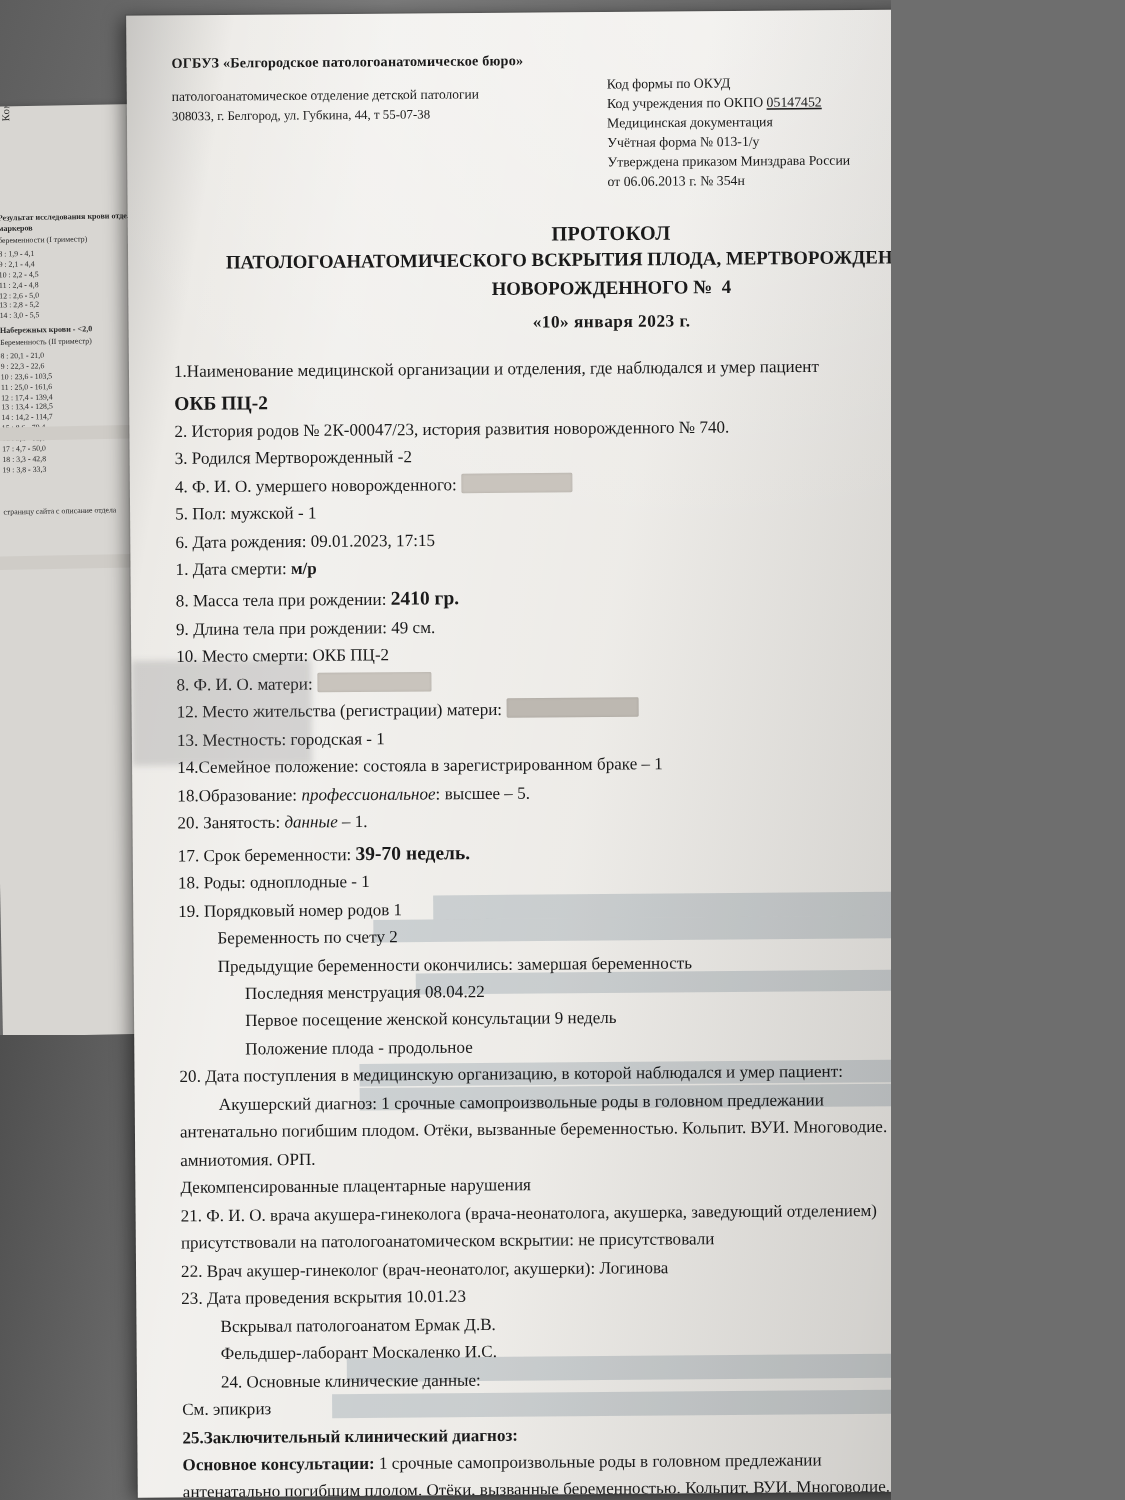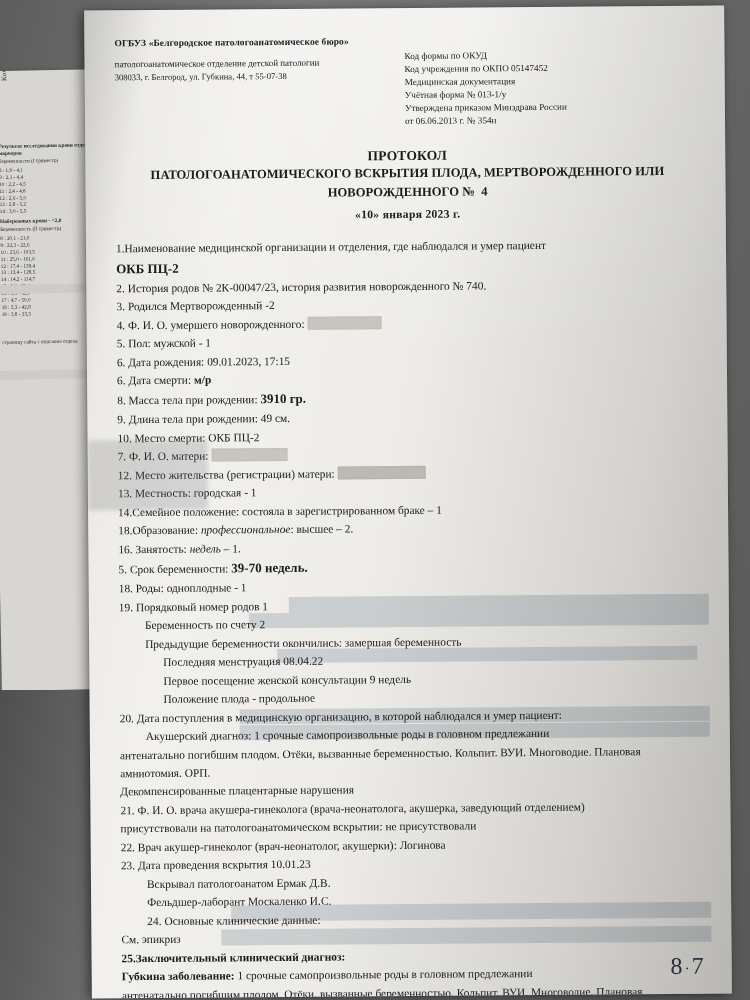--- a/index.html
+++ b/index.html
@@ -3,21 +3,21 @@
 <meta charset="utf-8">
 <style>
   * { box-sizing: border-box; }
   html, body { margin:0; padding:0; }
   body {
     width:750px; height:1000px; overflow:hidden;
     background:#6e6e6e;
     font-family:"Liberation Serif", serif;
     color:#1a1a1a;
   }
-  .stage { position:relative; width:750px; height:1000px; overflow:hidden; }
+  .stage { position:relative; width:594px; height:1000px; overflow:hidden; }
 
   
   .desk {
     position:absolute; inset:0;
     background:linear-gradient(105deg,#5d5d5d 0%,#7b7b7b 30%,#6a6a6a 60%,#585858 100%);
   }
 
   
   .left-page {
     position:absolute; left:-4px; top:70px; width:118px; height:620px;
@@ -58,21 +58,21 @@
   }
   .page-inner { position:relative; z-index:2; padding:28px 26px 10px 30px; }
 
   
   .hdr { display:flex; gap:18px; }
   .hdr-left { width:272px; }
   .hdr-left .org { font-size:9.5px; font-weight:bold; letter-spacing:.1px; }
   .hdr-left .dept { font-size:9px; margin-top:11px; line-height:1.25; }
   .hdr-left .addr { font-size:8.6px; margin-top:2px; }
   .hdr-right { flex:1; font-size:9.2px; line-height:1.42; padding-top:14px; }
-  .u { }
+  .u { text-decoration:underline; }
 
   h1.t1 { font-size:13.5px; font-weight:bold; text-align:center; margin:20px 0 0; letter-spacing:.2px; }
   .t2 { font-size:12.6px; font-weight:bold; text-align:center; line-height:1.25; margin-top:2px; }
   .t3 { font-size:12.6px; font-weight:bold; text-align:center; margin-top:3px; }
   .date-line { font-size:11.6px; font-weight:bold; text-align:center; margin-top:8px; letter-spacing:.3px; }
 
   .body { margin-top:16px; font-size:11.4px; line-height:1.62; }
   .ln { position:relative; }
   .ind1 { padding-left:26px; }
   .ind2 { padding-left:44px; }
@@ -189,55 +189,55 @@
 
         <div class="ln">
           <span>4. Ф. И. О. умершего новорожденного:</span>
           <span class="redact" style="width:74px;height:13px;"></span>
         </div>
 
         <div class="ln">5. Пол: мужской - 1</div>
         <div class="ln">6. Дата рождения: 09.01.2023, 17:15</div>
 
         <div class="ln">
-          <span>6. Дата смерти:</span>
+          <span>1. Дата смерти:</span>
           <span class="b">м/р</span>
         </div>
 
         <div class="ln">
           <span>8. Масса тела при рождении:</span>
-          <span class="big">3910 гр.</span>
+          <span class="big">2410 гр.</span>
         </div>
 
         <div class="ln">9. Длина тела при рождении: 49 см.</div>
         <div class="ln">10. Место смерти:     ОКБ ПЦ-2</div>
 
         <div class="ln">
-          <span>7. Ф. И. О. матери:</span>
+          <span>8. Ф. И. О. матери:</span>
           <span class="redact" style="width:76px;height:13px;"></span>
         </div>
 
         <div class="ln">
           <span>12. Место жительства (регистрации) матери:</span>
           <span class="redact wide" style="width:88px;height:13px;"></span>
         </div>
 
         <div class="ln">13. Местность: городская - 1</div>
         <div class="ln">14.Семейное положение: состояла в зарегистрированном браке – 1</div>
 
         <div class="ln">
-          <span>18.Образование: </span><span class="i">профессиональное</span><span>: высшее – 2.</span>
-        </div>
-
-        <div class="ln">
-          <span>16. Занятость:  </span><span class="i">недель</span><span> – 1.</span>
-        </div>
-
-        <div class="ln">
-          <span>5.  Срок беременности:</span>
+          <span>18.Образование: </span><span class="i">профессиональное</span><span>: высшее – 5.</span>
+        </div>
+
+        <div class="ln">
+          <span>20. Занятость:  </span><span class="i">данные</span><span> – 1.</span>
+        </div>
+
+        <div class="ln">
+          <span>17.  Срок беременности:</span>
           <span class="big">39-70 недель.</span>
         </div>
 
         <div class="ln">18. Роды: одноплодные - 1</div>
         <div class="ln">19. Порядковый номер родов  1</div>
 
         <div class="ln ind1">Беременность по счету 2</div>
         <div class="ln ind1">Предыдущие беременности окончились: замершая беременность</div>
         <div class="ln ind2">Последняя менструация 08.04.22</div>
         <div class="ln ind2">Первое посещение женской консультации 9 недель</div>
@@ -255,21 +255,21 @@
         <div class="ln">присутствовали на патологоанатомическом вскрытии:  не присутствовали</div>
         <div class="ln">22. Врач акушер-гинеколог (врач-неонатолог, акушерки): Логинова</div>
         <div class="ln">23. Дата проведения вскрытия 10.01.23</div>
         <div class="ln ind1">Вскрывал патологоанатом  Ермак Д.В.</div>
         <div class="ln ind1">Фельдшер-лаборант Москаленко И.С.</div>
         <div class="ln ind1">24. Основные клинические данные:</div>
         <div class="ln">См. эпикриз</div>
 
         <div class="ln b">25.Заключительный клинический диагноз:</div>
         <div class="ln">
-          <span class="b">Губкина заболевание:</span><span>  1 срочные самопроизвольные роды в головном предлежании</span>
+          <span class="b">Основное консультации:</span><span>  1 срочные самопроизвольные роды в головном предлежании</span>
         </div>
         <div class="ln">
           <span>антенатально погибшим плодом. Отёки, вызванные беременностью. Кольпит. ВУИ. Многоводие.</span>
           <span>Плановая амниотомия. ОРП.</span>
         </div>
 
       </div>
     </div>
 
     <div class="smudge" style="left:200px; top:588px; width:420px; height:16px;"></div>

